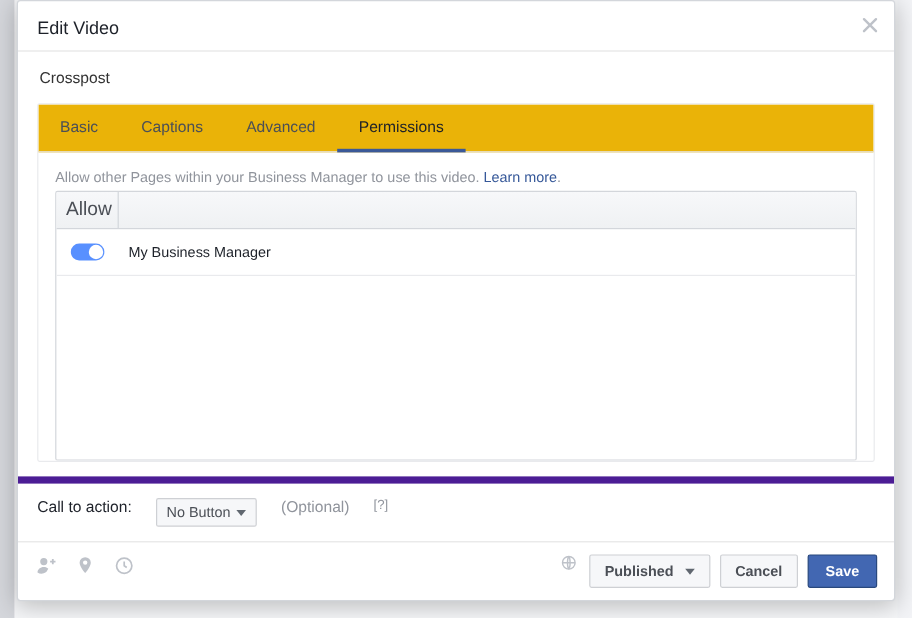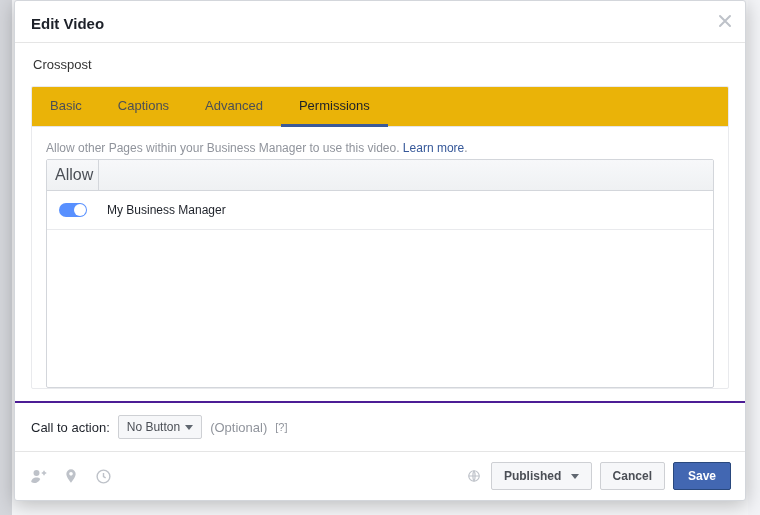--- a/index.html
+++ b/index.html
@@ -4,21 +4,21 @@
 <style>
   html,body{margin:0;padding:0;width:760px;height:515px;font-family:Helvetica,Arial,sans-serif;font-size:13px;color:#1d2129;background:#e9eaed;overflow:hidden}
   *{box-sizing:border-box}
   .backdrop{width:760px;height:515px;position:relative;background:#f6f7f9}
   
   .bg-col-left{position:absolute;left:0;top:0;width:12px;height:515px;background:#babdc4;opacity:.55}
   .bg-col-right{position:absolute;right:0;top:0;width:12px;height:515px;background:#f3f4f7}
 
   .modal{position:absolute;left:14px;top:0;right:14px;bottom:14px;background:#fff;border:1px solid #d3d6db;border-radius:3px;box-shadow:0 4px 20px rgba(0,0,0,.25);display:flex;flex-direction:column}
   .modal-header{padding:14px 16px 10px;border-bottom:1px solid #e5e5e5;position:relative}
-  .modal-title{font-size:15px;font-weight:bold;color:#1d2129}
+  .modal-title{font-size:15px;font-weight:normal;color:#1d2129}
   .close-x{position:absolute;right:12px;top:12px;width:16px;height:16px;color:#bec2c9;cursor:pointer}
   .modal-body{flex:1;padding:0 16px 12px;overflow:hidden;display:flex;flex-direction:column}
   .section-title{font-size:13px;color:#333;padding:14px 0 14px 2px}
   .inner-card{border:1px solid #e9eaed;border-radius:2px;background:#fff;flex:1;display:flex;flex-direction:column;overflow:hidden}
 
   .tabs{display:flex;border-bottom:1px solid #e5e5e5;background:#eab308}
   .tab{padding:11px 18px;font-size:13px;color:#4b4f56;cursor:pointer}
   .tab.active{color:#1d2129;font-weight:normal;border-bottom:3px solid #3b5998;margin-bottom:-1px}
 
   .tab-content{padding:14px 14px 0;flex:1;display:flex;flex-direction:column;overflow:hidden}
@@ -29,28 +29,28 @@
   .pt-head{display:flex;background:linear-gradient(#f7f8fa,#eff1f3);border-bottom:1px solid #d3d6db;font-size:16px;color:#4b4f56}
   .pt-head .col-allow{width:52px;padding:6px 8px;border-right:1px solid #d3d6db}
   .pt-head .col-biz{flex:1;padding:6px 8px}
   .pt-row{display:flex;border-bottom:1px solid #e9eaed;font-size:12px;color:#1d2129}
   .pt-row .col-allow{width:52px;padding:12px 8px;display:flex;justify-content:center}
   .pt-row .col-biz{flex:1;padding:12px 8px}
 
   .toggle{width:28px;height:14px;border-radius:8px;background:#5890ff;position:relative;cursor:pointer}
   .toggle::after{content:"";position:absolute;right:1px;top:1px;width:12px;height:12px;background:#fff;border-radius:50%}
 
-  .cta-bar{border-top:2px solid #4c1d95;padding:12px 16px;display:flex;align-items:center;gap:8px;font-size:13px;color:#1d2129}
+  .cta-bar{border-top:6px solid #4c1d95;padding:12px 16px;display:flex;gap:20px;font-size:13px;color:#1d2129}
   .cta-label{color:#1d2129}
   .select-btn{border:1px solid #ced0d4;background:#f6f7f9;padding:4px 8px;font-size:12px;border-radius:2px;cursor:pointer;display:inline-flex;align-items:center;gap:5px;color:#4b4f56}
   .caret{width:0;height:0;border-left:4px solid transparent;border-right:4px solid transparent;border-top:5px solid #606770}
   .optional{color:#90949c}
   .help-q{color:#90949c;font-size:11px}
 
-  .modal-footer{border-top:1px solid #e5e5e5;padding:10px 14px;display:flex;align-items:center}
+  .modal-footer{border-top:1px solid #e5e5e5;padding:10px 14px;display:flex;align-items:flex-start}
   .footer-icons{display:flex;gap:16px;color:#bec2c9;align-items:center}
   .footer-icons span{cursor:pointer;display:inline-flex}
   .footer-spacer{flex:1}
   .globe{color:#bec2c9;margin-right:10px;display:inline-flex}
   .btn{border:1px solid #ced0d4;background:#f6f7f9;color:#4b4f56;font-size:12px;padding:6px 12px;border-radius:2px;cursor:pointer;font-weight:bold}
   .btn+.btn,.btn+.btn-primary,.select-btn+.btn{margin-left:8px}
   .btn .caret{margin-left:6px}
   .btn-primary{border:1px solid #29487d;background:#4267b2;color:#fff;font-weight:bold;font-size:12px;padding:6px 14px;border-radius:2px;cursor:pointer;margin-left:8px}
 
   svg{display:block}

